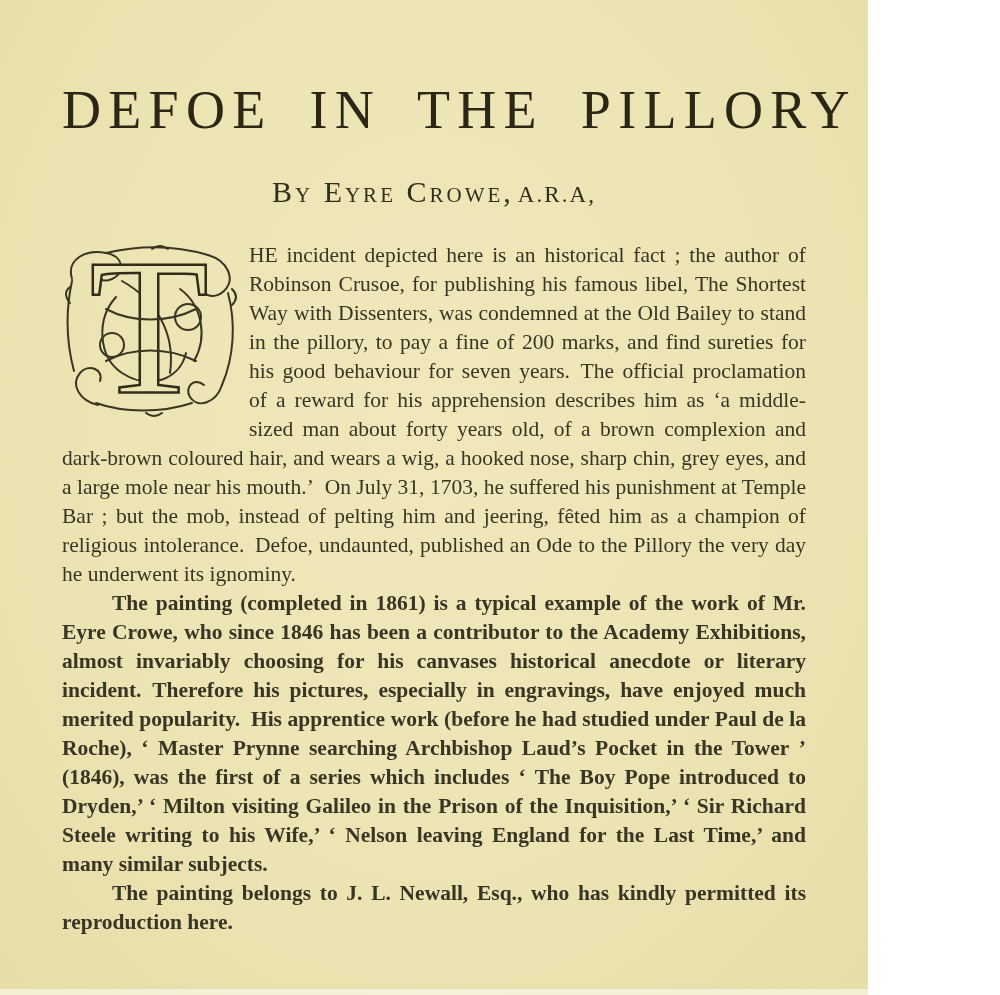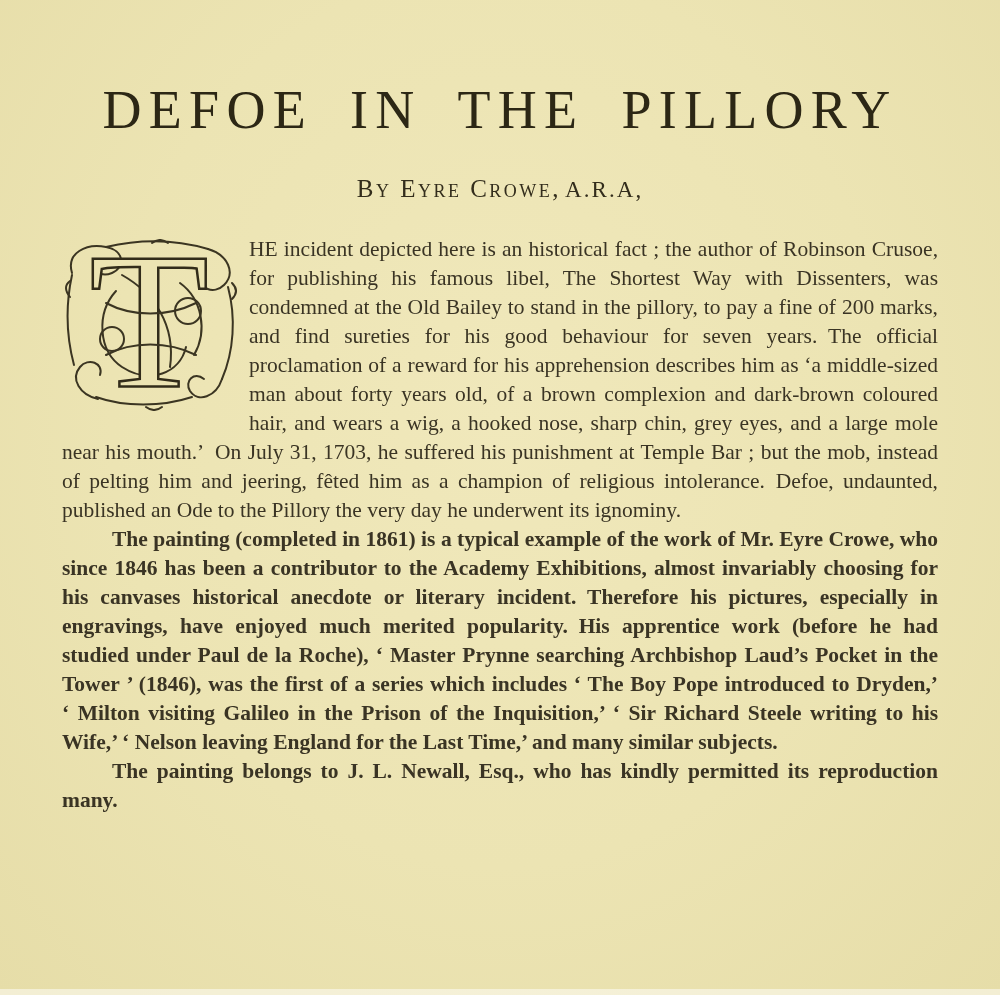--- a/index.html
+++ b/index.html
@@ -1,37 +1,37 @@
 <!DOCTYPE html>
 <html lang="en"><head>
 <meta charset="utf-8">
 <style>
   html,body { margin:0; padding:0; }
   .page {
-    width:1000px; height:995px; box-sizing:border-box;
+    width:868px; height:995px; box-sizing:border-box;
     background: radial-gradient(ellipse at 50% 42%, #f0e8bb 0%, #ece4b3 55%, #e6dda8 100%);
     padding: 82px 62px 0 62px;
     overflow:hidden;
     position:relative;
     font-family:"Liberation Serif", serif;
     color:#3a3424;
   }
   .page::after{
     content:""; position:absolute; left:0; right:0; bottom:0; height:6px;
     background:rgba(255,255,255,0.5);
   }
   .title {
     margin:0; text-align:center; font-weight:normal;
     font-size:54px; line-height:1.05;
     letter-spacing:0.135em; word-spacing:0.30em;
     color:#2c2715; white-space:nowrap;
   }
   .byline { margin-top:36px; text-align:center; color:#332d1c; }
   .byline-author {
-    font-variant:small-caps; font-size:25px; letter-spacing:0.10em;
+    font-variant:small-caps; font-size:30px; letter-spacing:0.10em;
   }
   .byline-hon { font-size:23px; letter-spacing:0.09em; }
   .body-text {
     margin-top:32px;
     font-size:21.5px; line-height:29px;
     text-align:justify;
     color:#3a3424;
   }
   .para { margin:0; }
   .para.indent { text-indent:50px;font-weight:bold; }
@@ -85,17 +85,17 @@
           </g>
         </svg>
       </span><span>HE incident depicted here is an historical fact&nbsp;; the author of </span><span class="italic">Robinson Crusoe</span><span>, for publishing his famous libel, </span><span class="italic">The Shortest Way with Dissenters</span><span>, was condemned at the Old Bailey to stand in the pillory, to pay a fine of 200 marks, and find sureties for his good behaviour for seven years. The official proclamation of a reward for his apprehension describes him as ‘a middle-sized man about forty years old, of a brown complexion and dark-brown coloured hair, and wears a wig, a hooked nose, sharp chin, grey eyes, and a large mole near his mouth.’ On July 31, 1703, he suffered his punishment at Temple Bar&nbsp;; but the mob, instead of pelting him and jeering, fêted him as a champion of religious intolerance. Defoe, undaunted, published an </span><span class="italic">Ode to the Pillory</span><span> the very day he underwent its ignominy.</span>
     </p>
 
     <p class="para indent">
       <span>The painting (completed in 1861) is a typical example of the work of Mr. Eyre Crowe, who since 1846 has been a contributor to the Academy Exhibitions, almost invariably choosing for his canvases historical anecdote or literary incident. Therefore his pictures, especially in engravings, have enjoyed much merited popularity. His apprentice work (before he had studied under Paul de la Roche), ‘&nbsp;Master Prynne searching Archbishop Laud’s Pocket in the Tower&nbsp;’ (1846), was the first of a series which includes ‘&nbsp;The Boy Pope introduced to Dryden,’ ‘&nbsp;Milton visiting Galileo in the Prison of the Inquisition,’ ‘&nbsp;Sir Richard Steele writing to his Wife,’ ‘&nbsp;Nelson leaving England for the Last Time,’ and many similar subjects.</span>
     </p>
 
     <p class="para indent">
-      <span>The painting belongs to J. L. Newall, Esq., who has kindly permitted its reproduction many.</span>
+      <span>The painting belongs to J. L. Newall, Esq., who has kindly permitted its reproduction here.</span>
     </p>
 
   </div>
 </div>
 
 </body></html>

